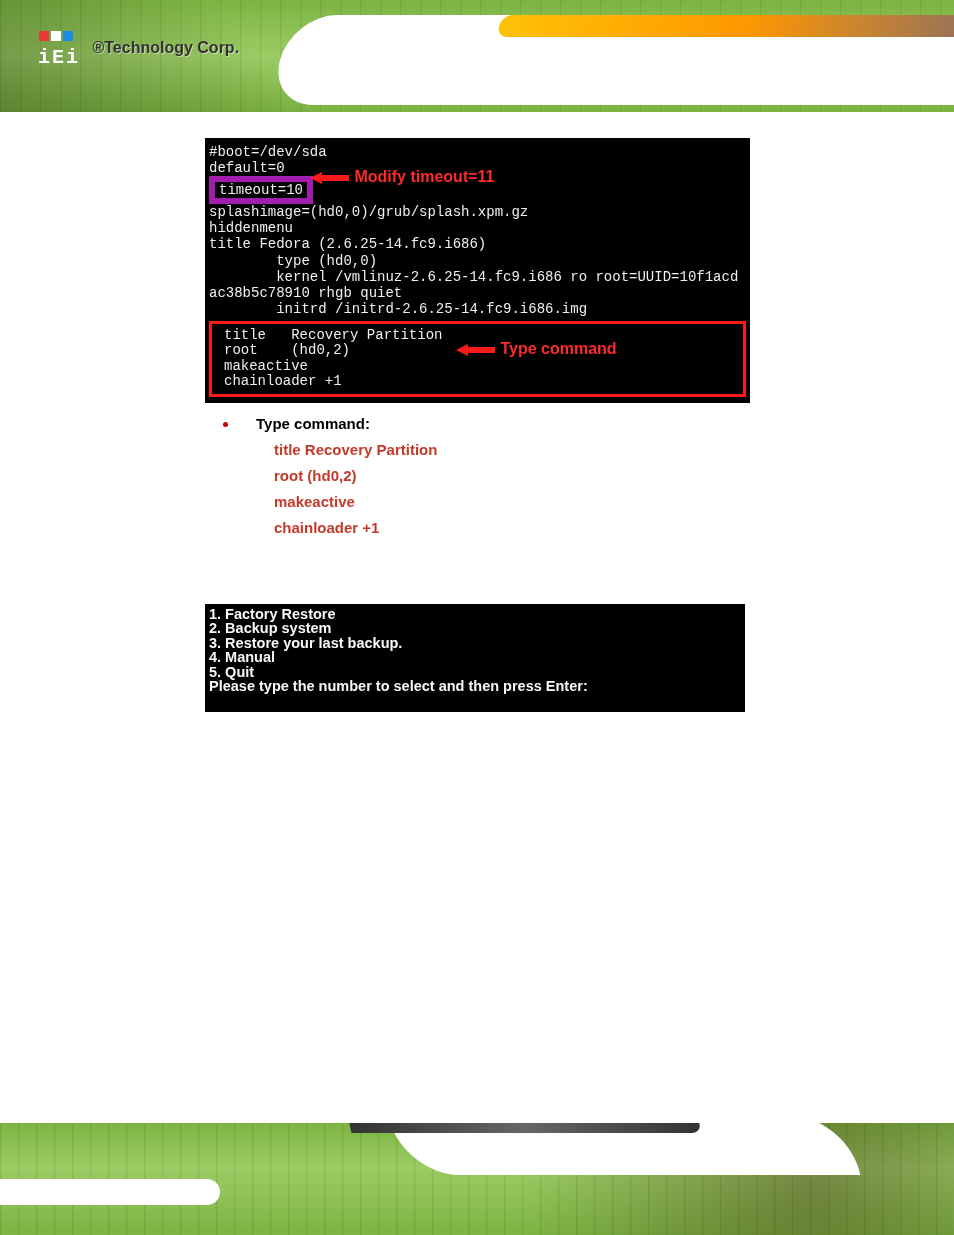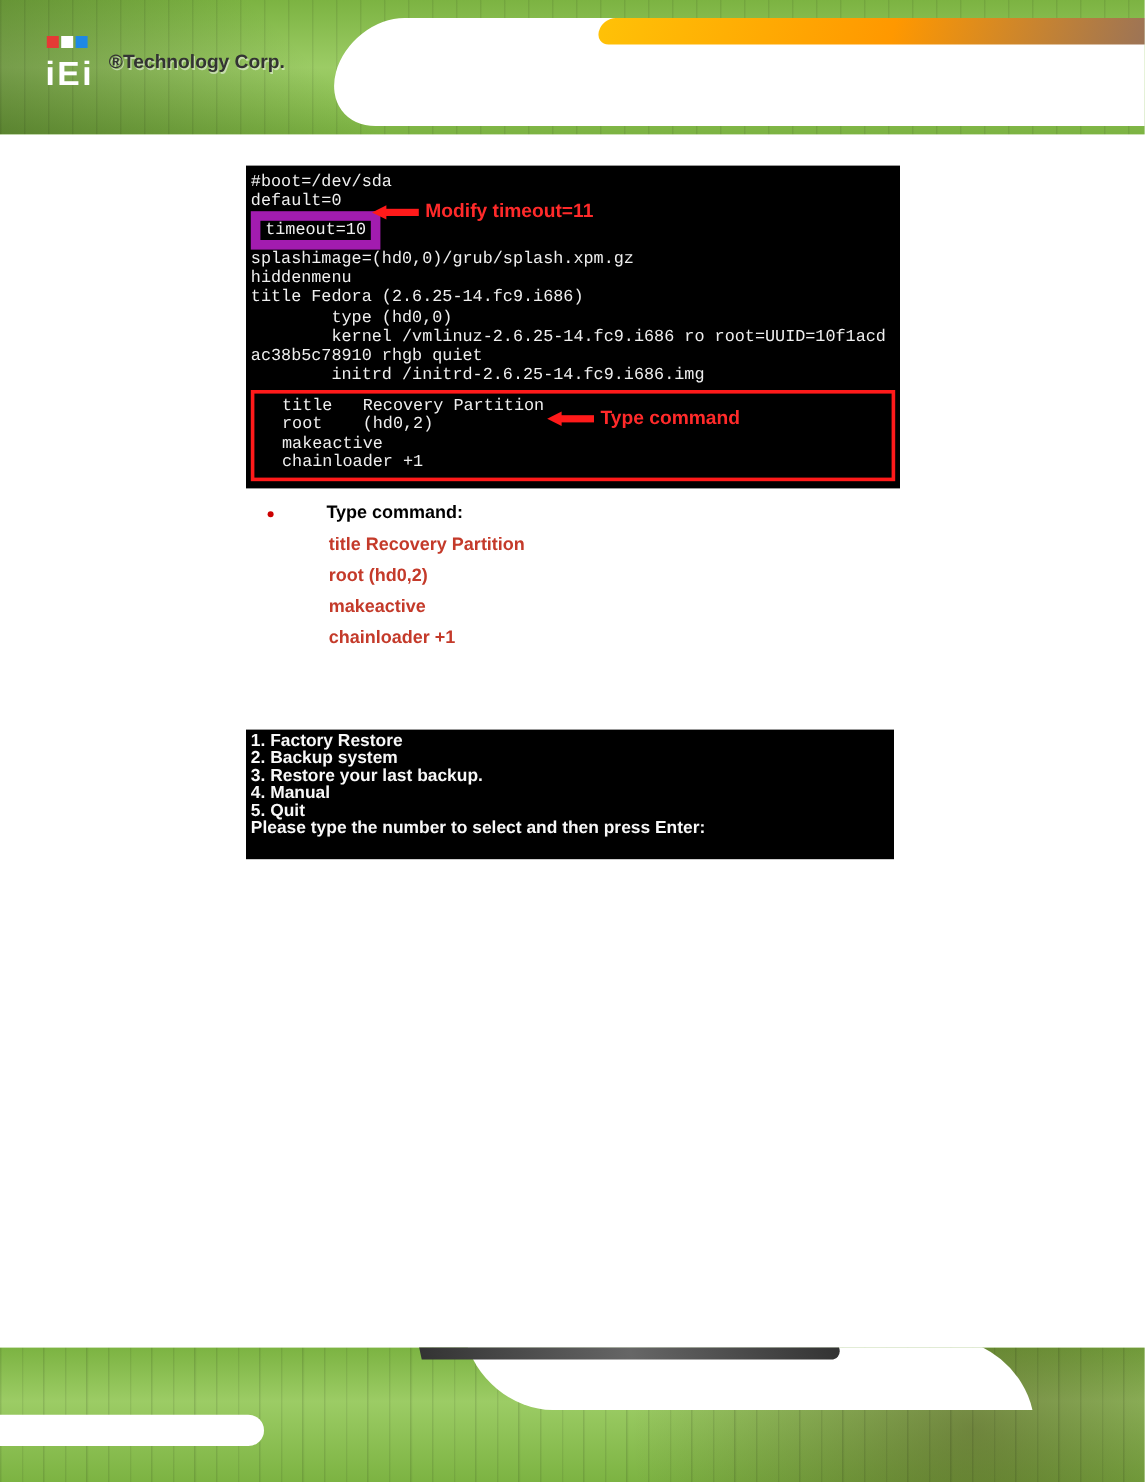--- a/index.html
+++ b/index.html
@@ -52,21 +52,21 @@
       z-index: 10;
     }
     .logo-squares {
       display: inline-block;
       vertical-align: middle;
     }
     .logo-sq { display: inline-block; width: 10px; height: 10px; margin: 1px; }
     .lr { background: #e53935; }
     .lb { background: #1e88e5; }
     .lw { background: #fff; }
-    .logo-iei { font-size: 28px; font-weight: bold; color: #fff; letter-spacing: 2px; }
+    .logo-iei { font-size: 20px; font-weight: bold; color: #fff; letter-spacing: 2px; font-family: Liberation Mono, monospace; }
     .tech-corp {
       color: #333;
       font-weight: bold;
       font-size: 16px;
       margin-left: 8px;
       text-shadow: 1px 1px 0 rgba(255,255,255,0.5);
       margin-top: 34px;
     }
     .content {
       padding: 26px 205px 0 205px;
@@ -76,21 +76,21 @@
       color: #efefef;
       font-family: "Courier New", monospace;
       font-size: 14px;
       line-height: 1.15;
       padding: 6px 4px;
       white-space: pre;
       position: relative;
       width: 545px;
     }
     .red-box {
-      border: 8px solid #a21caf;
+      border: 6px solid #a21caf;
       display: inline-block;
       padding: 0 4px;
     }
     .red-label {
       color: #ff2a2a;
       font-weight: bold;
     }
     .arrow {
       display: inline-block;
       width: 40px;
@@ -108,34 +108,33 @@
     }
     .arrow::after {
       content: "";
       position: absolute;
       left: 11px; top: 3px;
       height: 6px; width: 28px;
       background: #ff1a1a;
     }
     .red-frame {
       border: 3px solid #ff1a1a;
-      padding: 4px 23px;
+      padding: 4px 12px;
       display: block;
       position: relative;
       line-height: 1.1;
       margin-top: 4px;
     }
     .bullet-section {
       margin-top: 12px;
       margin-left: 18px;
     }
     .bullet {
       display: flex;
       align-items: flex-start;
-      gap: 16px;
     }
     .bullet-dot {
       width: 5px; height: 5px;
       background: #c00;
       border-radius: 50%;
       margin-top: 7px;
       margin-right: 28px;
       flex-shrink: 0;
     }
     .bullet-text { font-size: 15px; font-weight: bold; color: #000; }

